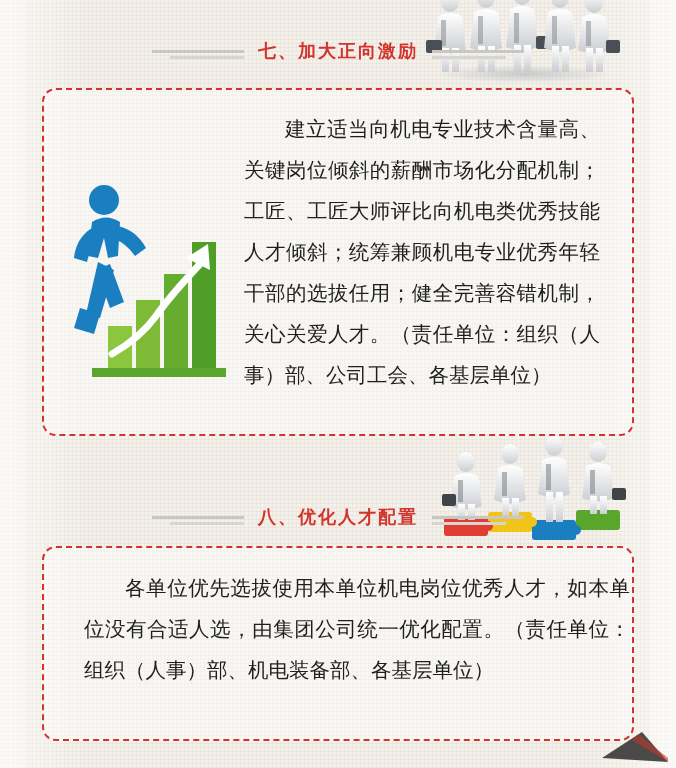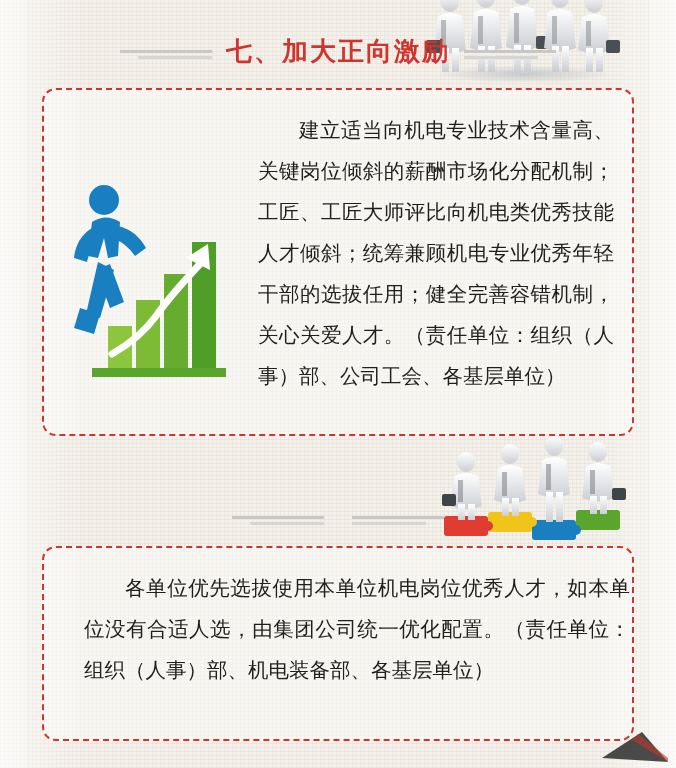--- a/index.html
+++ b/index.html
@@ -49,21 +49,21 @@
     position: absolute;
     top: 6px;
     left: 18px;
     width: 74px;
     height: 3px;
     background: #d7d5d0;
   }
   .head-rule.right::after { left: 0; width: 74px; }
 
   .head-title {
-    font-size: 26px;
+    font-size: 18px;
     font-weight: bold;
     color: #d0342c;
     letter-spacing: 2px;
     white-space: nowrap;
     font-family: "DejaVu Sans", "Liberation Sans", sans-serif;
   }
 
   
   .content-box {
     position: absolute;
@@ -78,21 +78,21 @@
     font-size: 20.5px;
     line-height: 41px;
     text-align: justify;
     text-justify: inter-ideograph;
     font-family: "DejaVu Sans", "Liberation Sans", sans-serif;
   }
   .para.indent { text-indent: 2em; }
 
   
   #box-seven { left: 42px; top: 88px; width: 592px; height: 348px; }
-  #para-seven { left: 258px; top: 110px; width: 356px; }
+  #para-seven { left: 244px; top: 110px; width: 356px; font-family: Liberation Mono, monospace; }
 
   
   #illus-growth {
     position: absolute;
     left: 62px;
     top: 178px;
     width: 180px;
     height: 205px;
   }
 
@@ -277,20 +277,21 @@
         <rect x="150" y="38" width="5" height="24" fill="#6f7479" opacity="0.5"></rect>
         <rect x="150" y="64" width="7" height="18" fill="url(#gbody2)"></rect>
         <rect x="160" y="64" width="7" height="18" fill="url(#gbody2)"></rect>
         <rect x="172" y="56" width="14" height="12" rx="2" fill="#3f4449"></rect>
       </g>
     </svg>
   </div>
 
   <div class="section-head" style="top: 494px;">
     <span class="head-rule left"></span>
+    <span class="head-title">八、优化人才配置</span>
     <span class="head-rule right"></span>
   </div>
 
   <div class="content-box" id="box-eight"></div>
   <div class="para indent" id="para-eight">各单位优先选拔使用本单位机电岗位优秀人才，如本单位没有合适人选，由集团公司统一优化配置。（责任单位：组织（人事）部、机电装备部、各基层单位）</div>
 
   <div id="corner-mark">
     <svg width="66" height="34" viewBox="0 0 66 34" xmlns="http://www.w3.org/2000/svg">
       <path d="M0 30 L40 4 L66 34 Z" fill="#2b2b2b" opacity="0.85"></path>
       <path d="M36 6 L66 30 L66 34 L30 12 Z" fill="#c0392b" opacity="0.6"></path>

